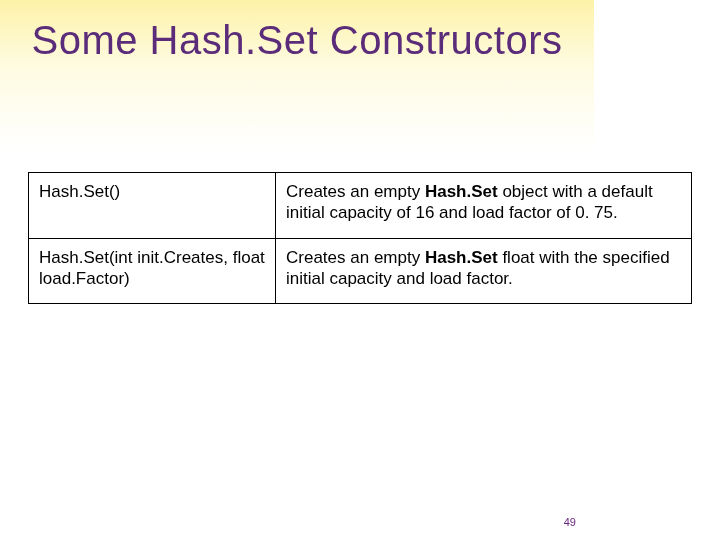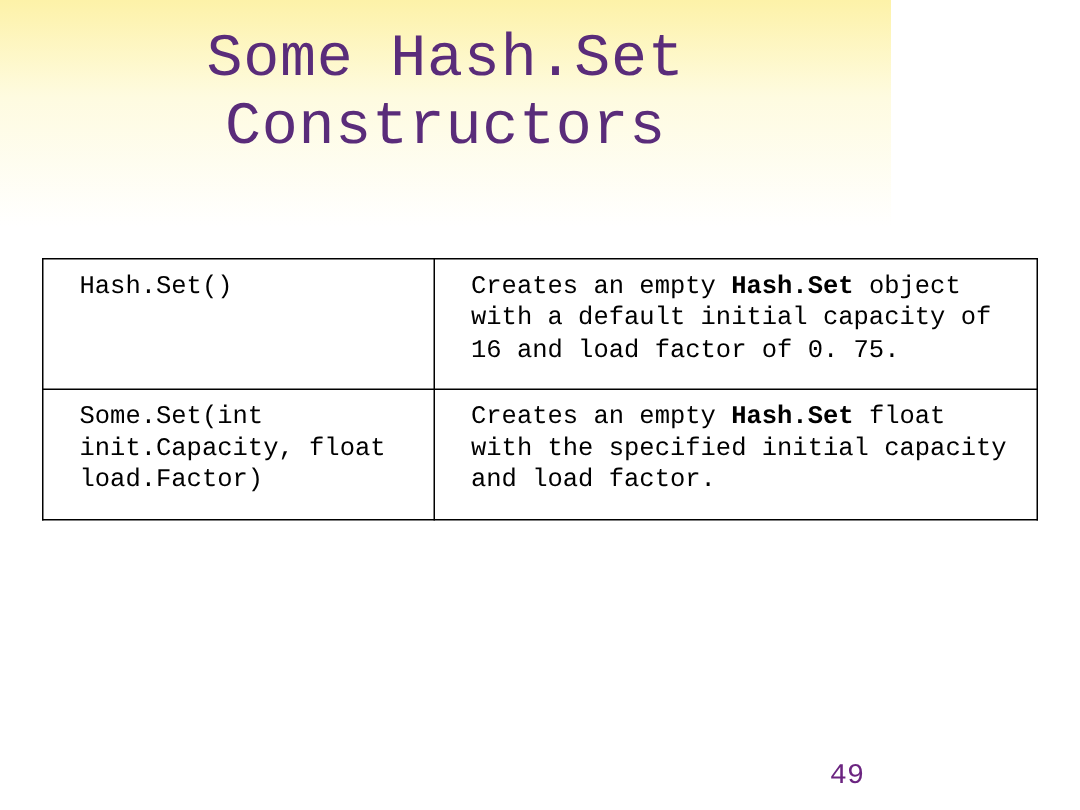--- a/index.html
+++ b/index.html
@@ -9,75 +9,74 @@
     height: 540px;
     font-family: Arial, Helvetica, sans-serif;
     overflow: hidden;
   }
   .slide {
     width: 594px;
     height: 540px;
     background: linear-gradient(to bottom, #fdf2a8 0%, #fefbe0 12%, #ffffff 28%, #ffffff 100%);
     position: relative;
     box-sizing: border-box;
-    font-family: Liberation Mono, monospace;
   }
   .title {
     font-size: 40px;
     color: #5a2c7a;
     text-align: center;
     padding-top: 18px;
     font-weight: normal;
     letter-spacing: 0.5px;
   }
   table.ctor {
     border-collapse: collapse;
     position: absolute;
     top: 172px;
     left: 28px;
     width: 664px;
     background: #ffffff;
   }
   table.ctor td {
     border: 1.5px solid #000000;
-    padding: 8px 10px 14px 24px;
+    padding: 8px 10px 14px 10px;
     vertical-align: top;
     font-size: 17px;
     line-height: 1.25;
     color: #000000;
   }
   table.ctor td.sig {
     width: 226px;
   }
   .pagenum {
     position: absolute;
     right: 18px;
     bottom: 12px;
-    font-size: 19px;
+    font-size: 11px;
     color: #6b2480;
     text-align: center;
   }
 </style>
 </head>
 <body>
 
 <div class="slide">
 
   <div class="title">Some Hash.Set Constructors</div>
 
   <table class="ctor">
     <tbody>
         <tr>
       <td class="sig">Hash.Set()</td>
       <td>
         <span>Creates an empty </span><b>Hash.Set</b><span> object with a default initial capacity of 16 and load factor of 0. 75.</span>
       </td>
     </tr>
     <tr>
-      <td class="sig">Some.Set(int init.Capacity, float load.Factor)</td>
+      <td class="sig">Hash.Set(int init.Creates, float load.Factor)</td>
       <td>
         <span>Creates an empty </span><b>Hash.Set</b><span> float with the specified initial capacity and load factor.</span>
       </td>
     </tr>
   </tbody>
     </table>
 
   <div class="pagenum">49</div>
 
 </div>

